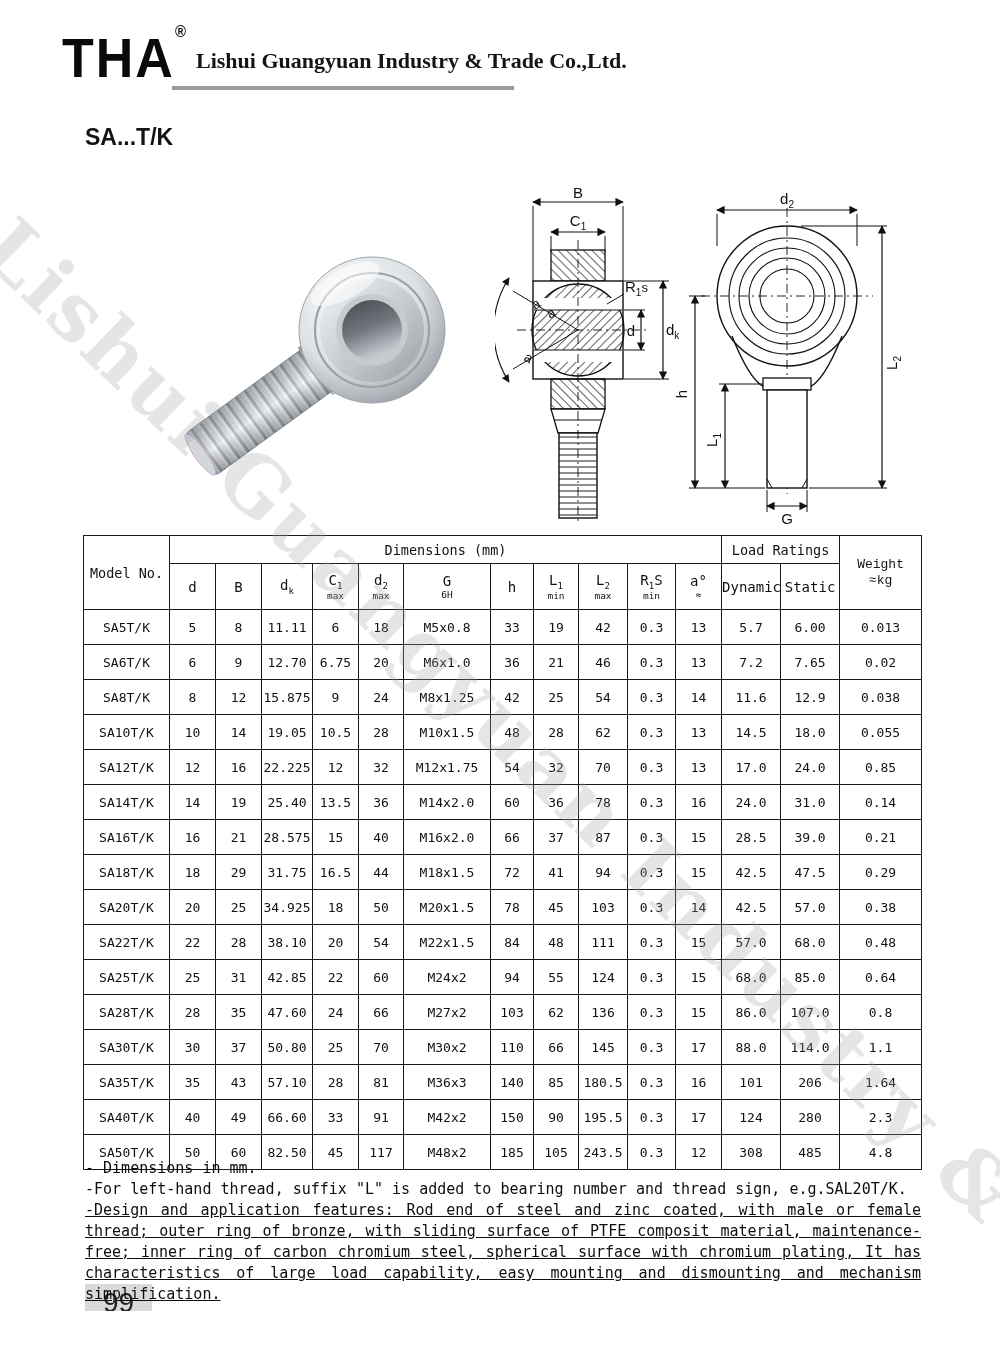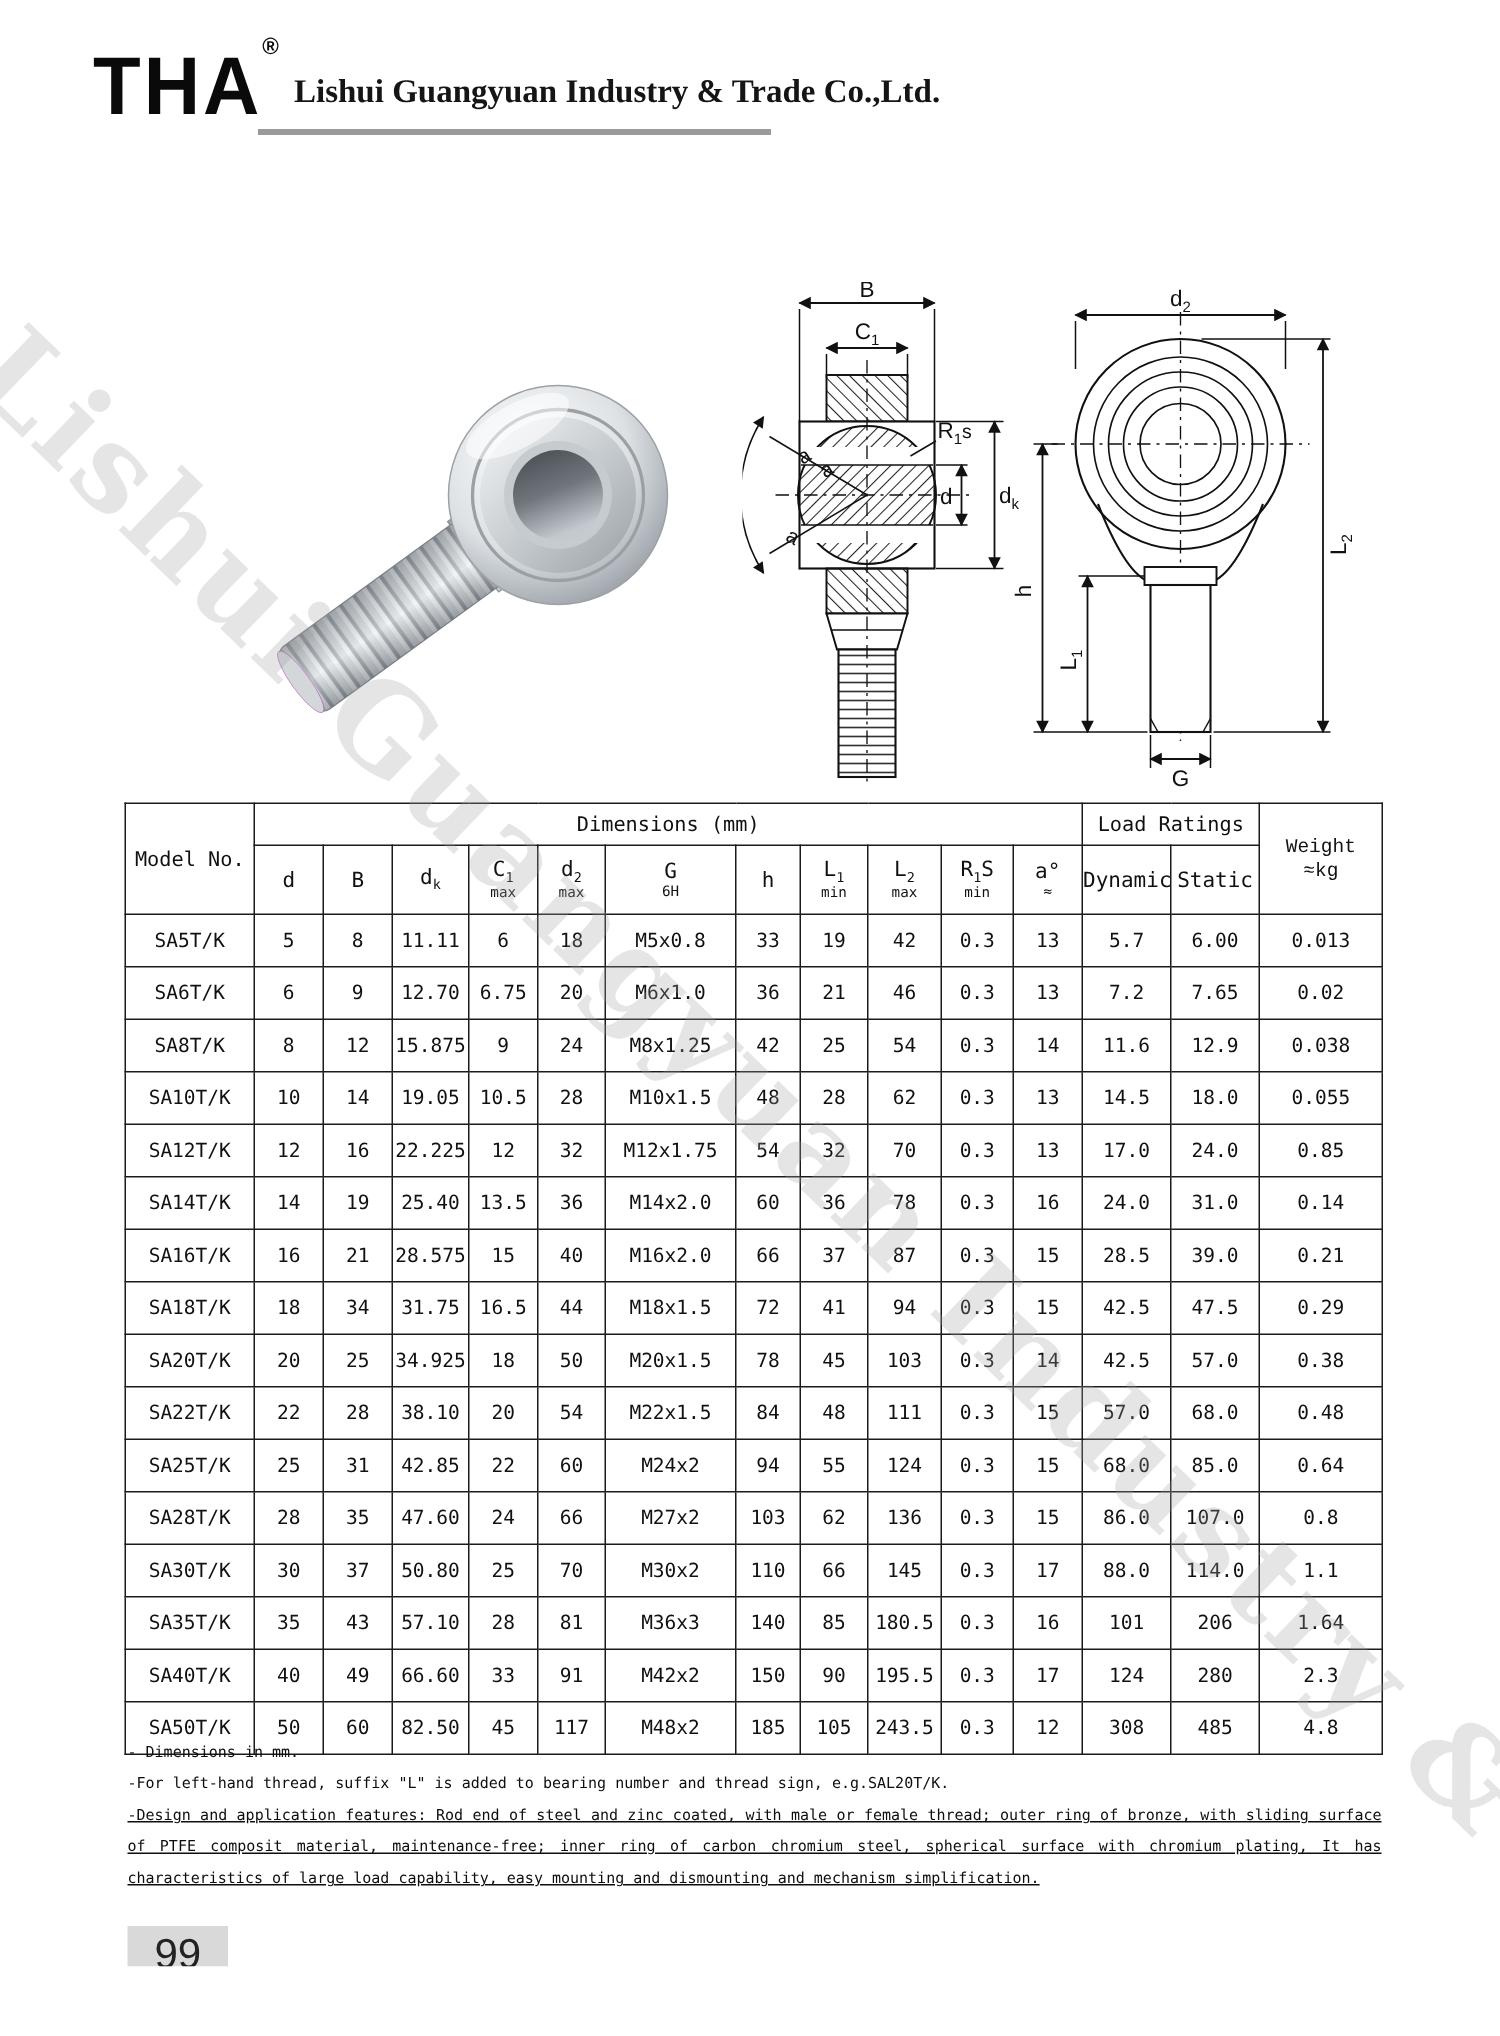--- a/index.html
+++ b/index.html
@@ -36,39 +36,40 @@
   .hr1 th{height:27px;font-size:13.5px;}
   .hr2 th{height:45px;font-size:14px;}
   .h-under{font-size:9.5px;line-height:10px;margin-top:1px;}
   .hr2 sub{font-size:9px;}
   table.tbl td{height:34px;font-size:13px;}
   th.model-h{font-size:13.5px;}
   th.weight-h div{line-height:16px;font-size:13px;font-family:Liberation Mono, monospace;}
 
   
   .notes{position:absolute;left:85px;top:1158px;width:836px;z-index:2;
-         font-family:"DejaVu Sans Mono",monospace;font-size:10px;line-height:21px;color:#0e0e0e;}
+         font-family:"DejaVu Sans Mono",monospace;font-size:15px;line-height:21px;color:#0e0e0e;}
   .notes .n3{text-align:justify;text-decoration:underline;}
 
   
   .page-num{position:absolute;left:85px;top:1284px;background:#d9d9d9;color:#222;
             font-size:28px;padding:3px 18px 4px 18px;font-family:Liberation Sans, sans-serif;}
 
   svg text{font-family:"Liberation Sans",sans-serif;fill:#111;}
 </style>
 </head>
 <body>
 
 <div class="page">
 
   <div class="logo"><span>THA</span><span class="reg">®</span></div>
   <div class="company">Lishui Guangyuan Industry &amp; Trade Co.,Ltd.</div>
   <div class="company-rule"></div>
 
   <div class="title">
+    <div>SA...T/K</div>
   </div>
 
   <div class="watermark">Lishui Guangyuan Industry &amp; Trade Co.,Ltd.</div>
 
   <svg class="fig" style="left:160px;top:232px;" width="320" height="265" viewBox="0 0 320 265">
     <defs>
       <radialGradient id="headG" cx="38%" cy="32%" r="80%">
         <stop offset="0%" stop-color="#ffffff"></stop>
         <stop offset="55%" stop-color="#dde1e4"></stop>
         <stop offset="85%" stop-color="#a7adb3"></stop>
@@ -406,21 +407,21 @@
             <td>87</td>
             <td>0.3</td>
             <td>15</td>
             <td>28.5</td>
             <td>39.0</td>
             <td>0.21</td>
           </tr>
           <tr>
             <td>SA18T/K</td>
             <td>18</td>
-            <td>34</td>
+            <td>29</td>
             <td>31.75</td>
             <td>16.5</td>
             <td>44</td>
             <td>M18x1.5</td>
             <td>72</td>
             <td>41</td>
             <td>94</td>
             <td>0.3</td>
             <td>15</td>
             <td>42.5</td>

